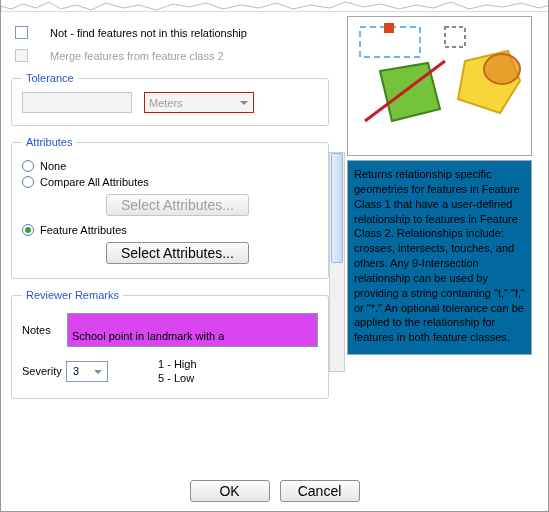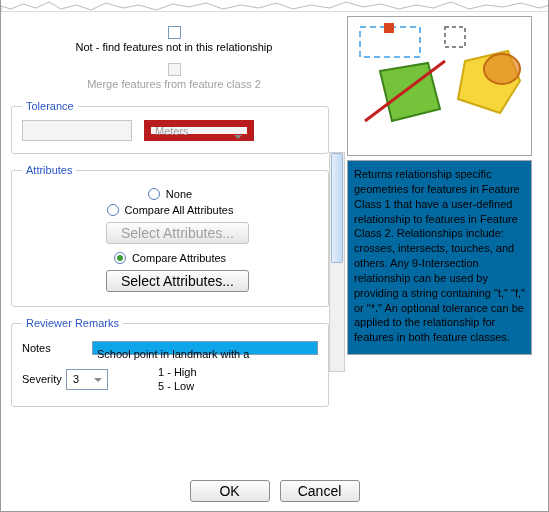--- a/index.html
+++ b/index.html
@@ -70,23 +70,22 @@
   .help-text {
     border: 1px solid #a5a5a5;
     background: #0369a1;
     padding: 6px;
     height: 195px;
     line-height: 1.35;
   }
   .checkbox-row {
     display: flex;
     align-items: center;
-    gap: 2px;
+    gap: 22px;
     margin: 6px 2px 10px 6px;
-    flex-direction: column;
   }
   .checkbox-row.disabled { color: #a0a0a0; }
   .cb {
     width: 13px; height: 13px;
     border: 1px solid #7a9ac0;
     background: #fff;
   }
   .cb.disabled { border-color: #c6c6c6; background: #f4f4f4; }
   fieldset {
     border: 1px solid #cfcfcf;
@@ -101,21 +100,21 @@
   }
   .tol-row { display: flex; gap: 12px; align-items: center; }
   .txtinput {
     height: 21px;
     border: 1px solid #c6c6c6;
     background: #f4f4f4;
     width: 110px;
   }
   .select-dis {
     width: 110px; height: 21px;
-    border: 7px solid #b91c1c;
+    border: 1px solid #b91c1c;
     background: #f4f4f4;
     color: #a0a0a0;
     padding: 2px 4px;
     position: relative;
     display: flex; align-items: center;
   }
   .select-dis::after, .select-en::after {
     content: "";
     position: absolute;
     right: 5px; top: 8px;
@@ -126,21 +125,20 @@
     width: 42px; height: 21px;
     border: 1px solid #7f9db9;
     background: #fff;
     padding: 2px 6px;
     position: relative;
     display: flex; align-items: center;
   }
   .radio-row {
     display: flex; align-items: center; gap: 6px;
     margin: 4px 0;
-    justify-content: center;
   }
   .radio {
     width: 12px; height: 12px;
     border: 1px solid #5a7db8;
     border-radius: 50%;
     background: #fff;
     position: relative;
     flex-shrink: 0;
   }
   .radio.checked::after {
@@ -164,27 +162,27 @@
     border-radius: 3px;
     font-family: inherit;
     font-size: 14px;
     cursor: pointer;
   }
   .btn.disabled {
     color: #a0a0a0;
     border-color: #c6c6c6;
     cursor: default;
   }
-  .notes-row { display: flex; gap: 26px; align-items: center; margin: 4px 0 10px 0; }
+  .notes-row { display: flex; gap: 1px; align-items: center; margin: 4px 0 10px 0; }
   .notes-input {
     flex: 1;
     height: 14px;
     border: 1px solid #7f9db9;
-    padding: 6px 4px;
-    background: #0ea5e9;
+    padding: 16px 4px;
+    background: #d946ef;
   }
   .sev-row { display: flex; gap: 0; align-items: center; }
   .sev-legend { margin-left: 50px; color: #000; line-height: 1.3; }
   .button-bar {
     display: flex;
     justify-content: center;
     gap: 10px;
     padding: 8px 0 10px 0;
   }
   .button-bar .btn { width: 80px; }
@@ -236,21 +234,21 @@
         </div>
 
         <div class="sub-indent">
           <div style="margin:6px 0 8px 60px">
             <button class="btn disabled">Select Attributes...</button>
           </div>
         </div>
 
         <div class="radio-row">
           <div class="radio checked"></div>
-          <span>Compare Attributes</span>
+          <span>Feature Attributes</span>
         </div>
         <div style="margin:6px 0 2px 84px">
           <button class="btn">Select Attributes...</button>
         </div>
       </fieldset>
 
       <fieldset>
         <legend>Reviewer Remarks</legend>
         <div class="notes-row">
           <span style="width:44px">Notes</span>

